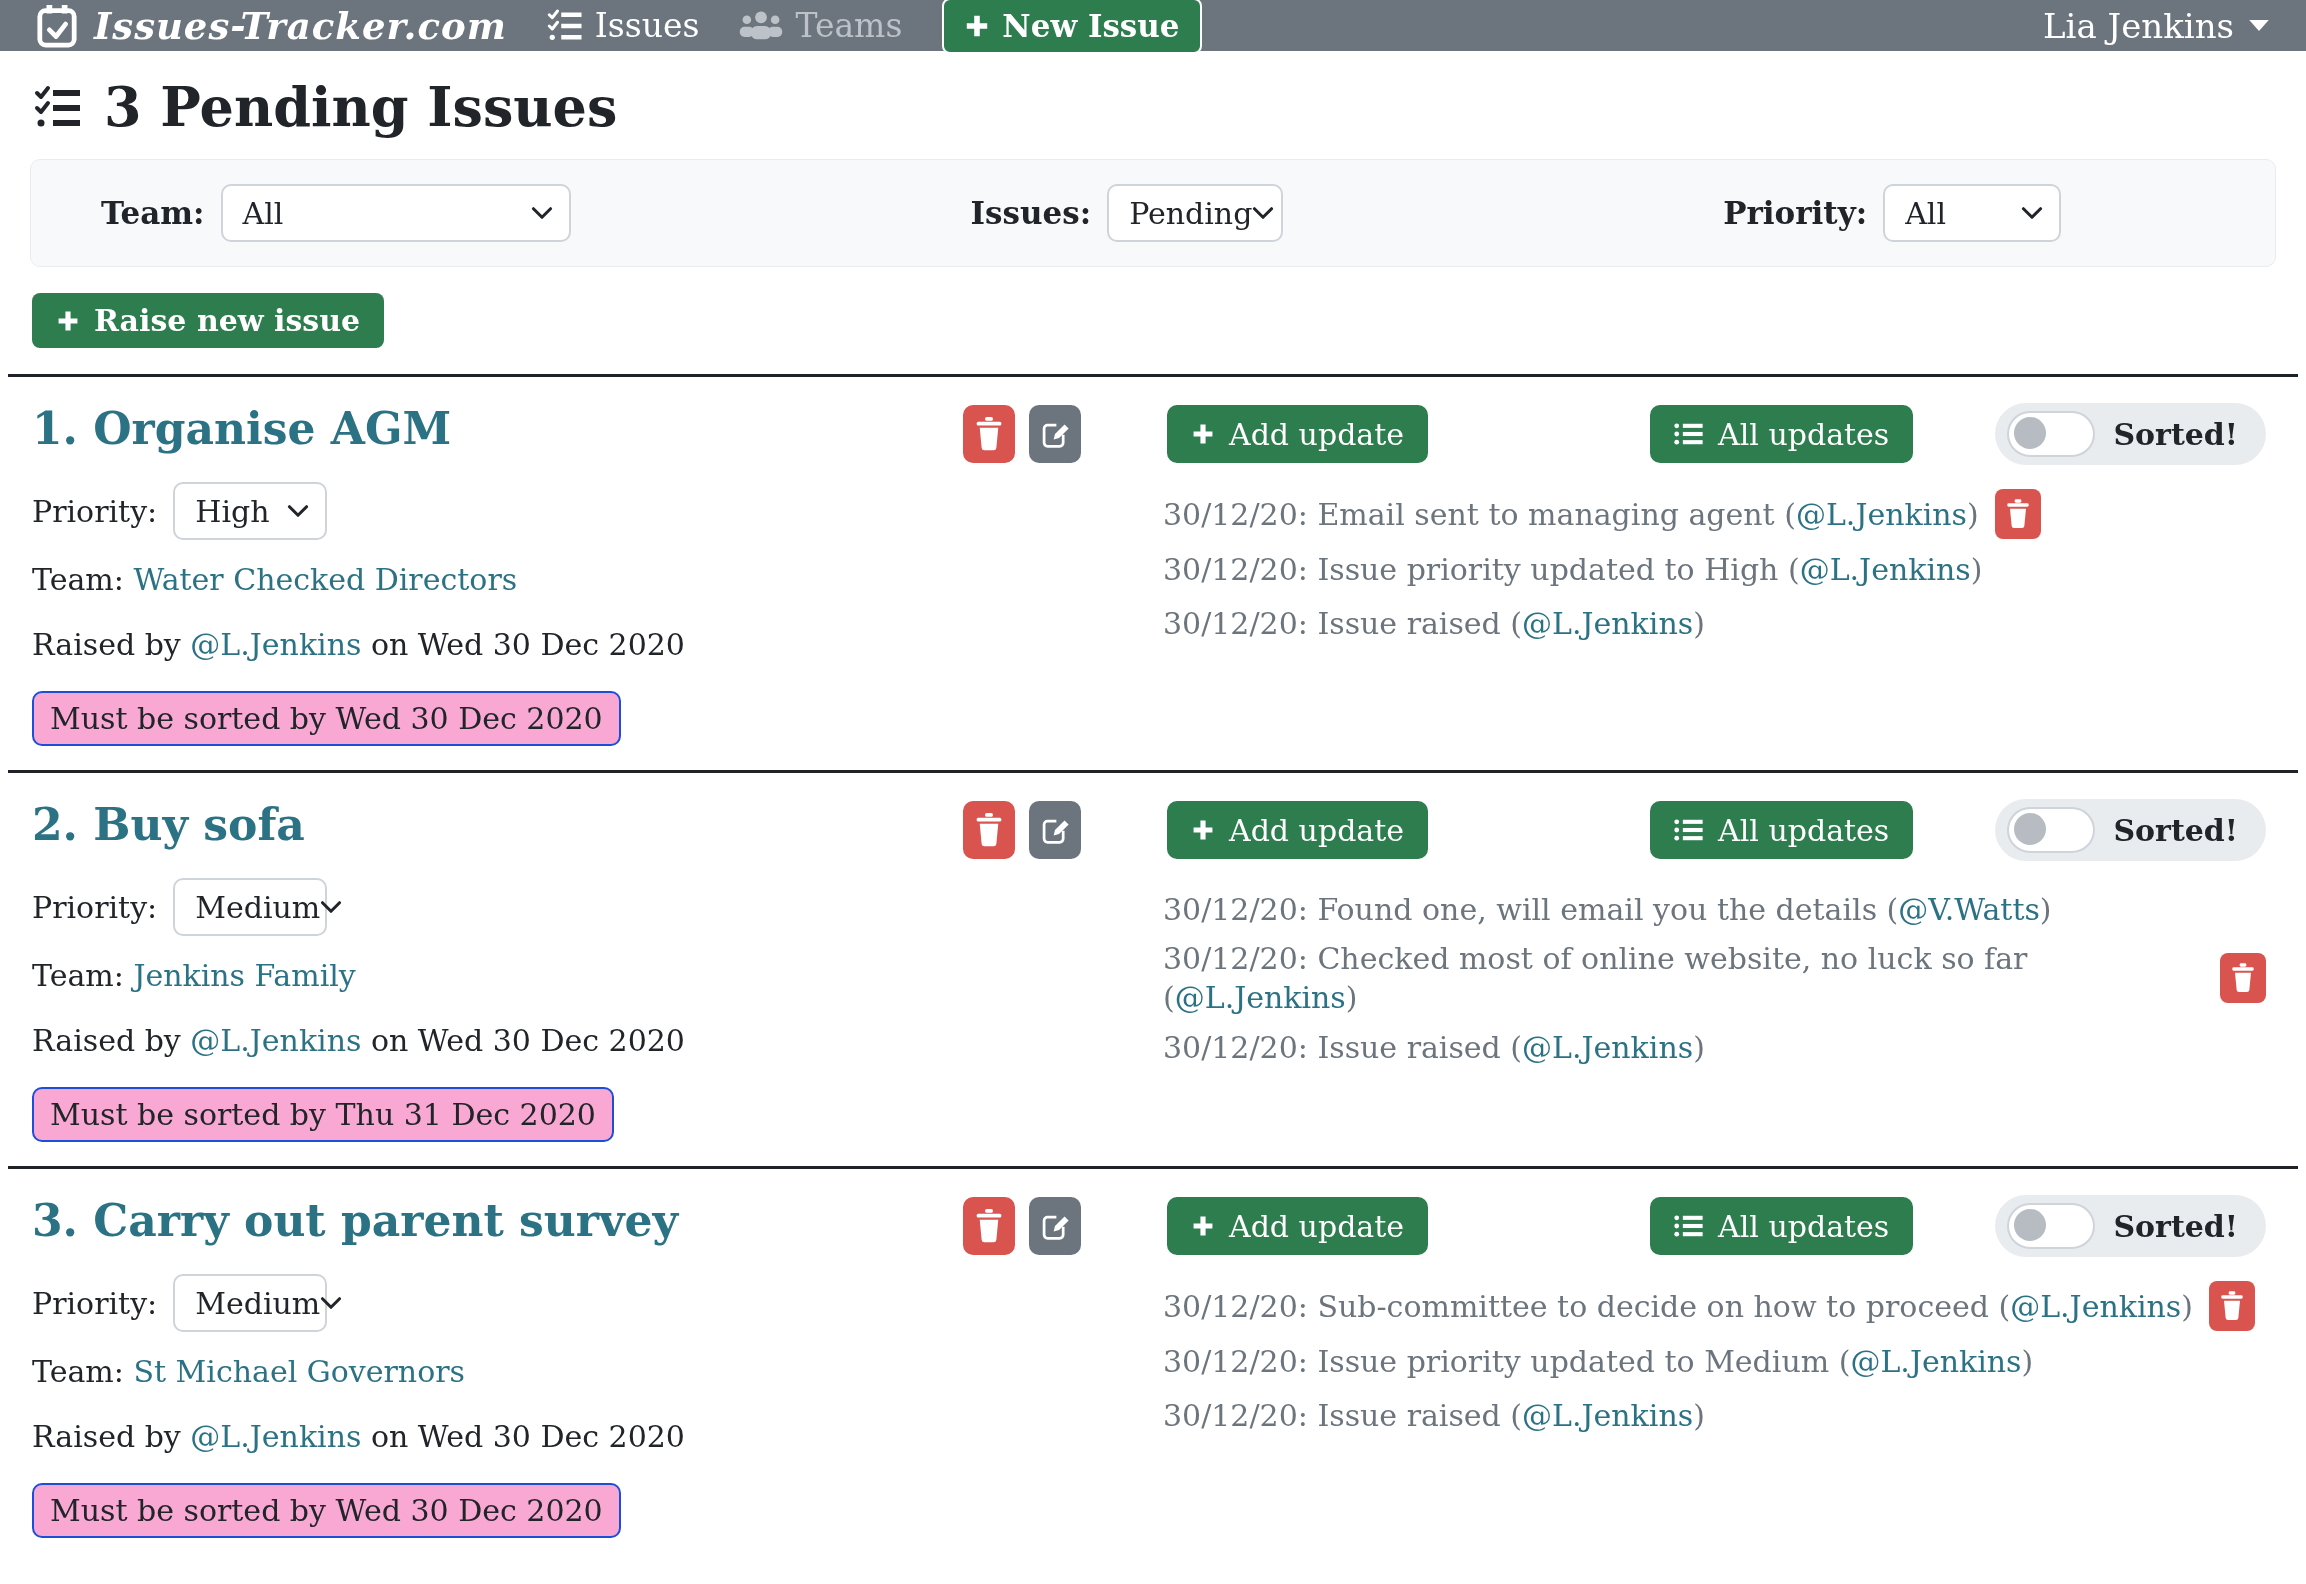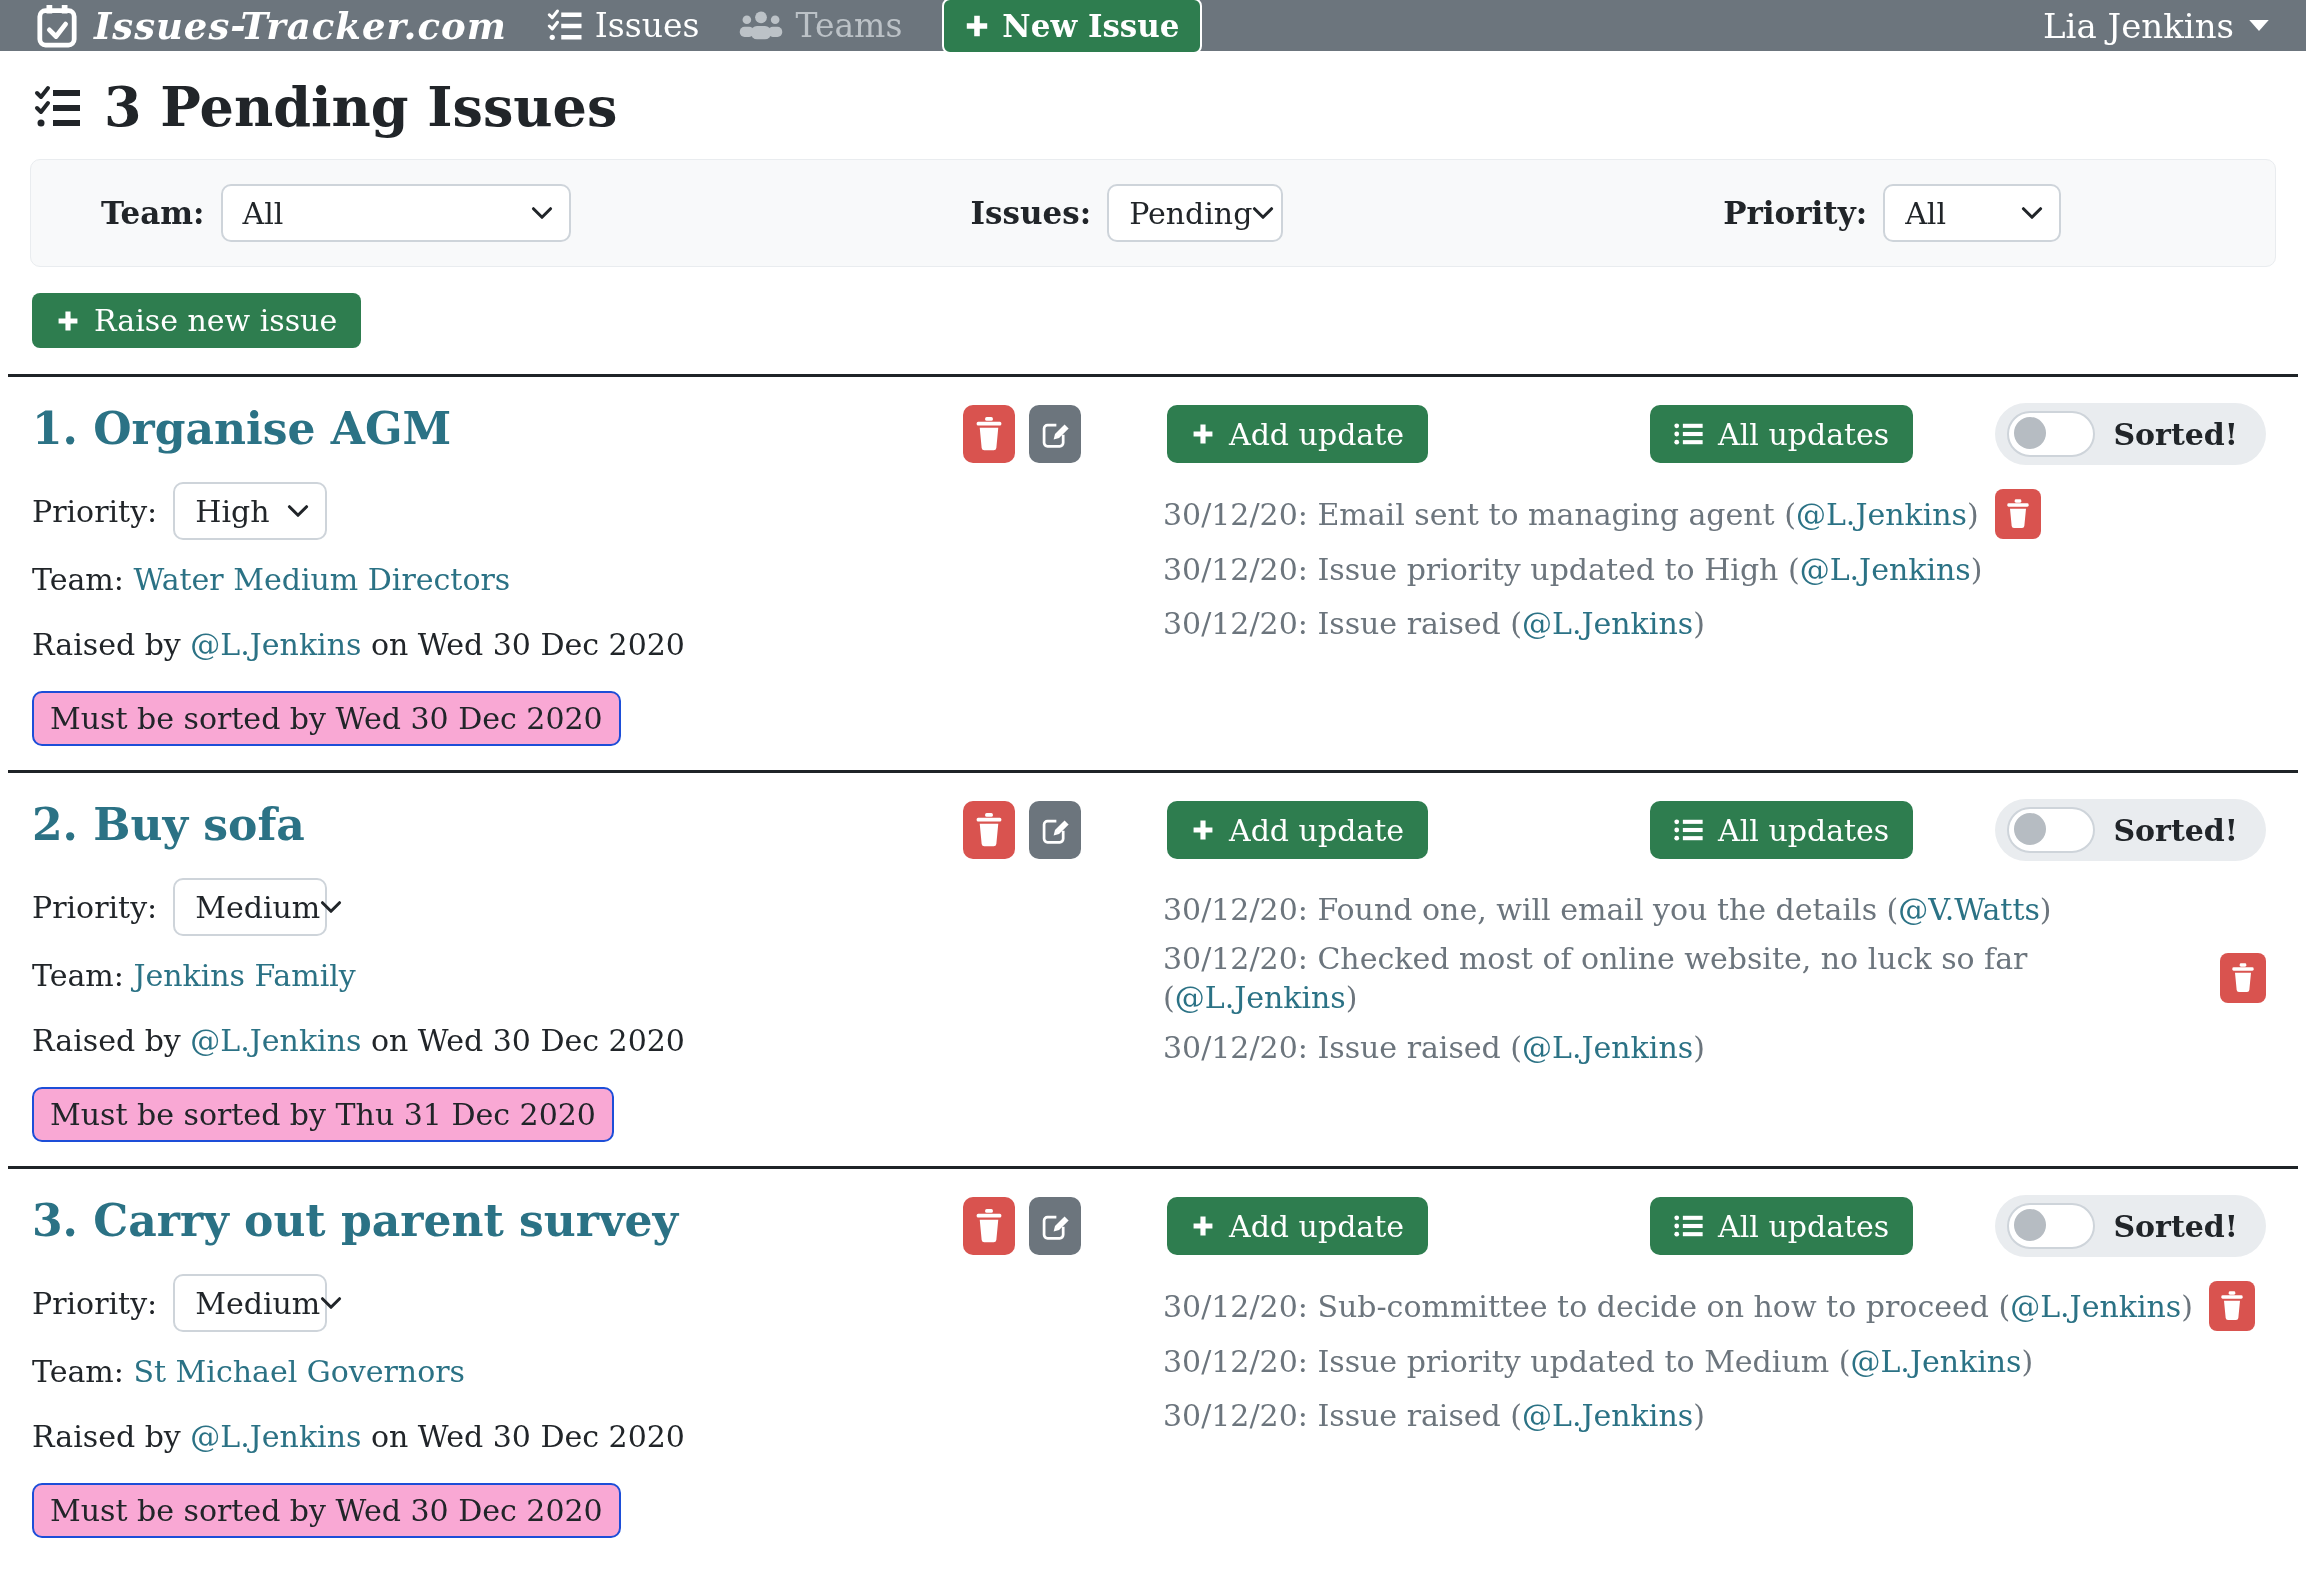--- a/index.html
+++ b/index.html
@@ -23,21 +23,21 @@
   .filter-bar { margin: 0 30px; background: #f8f9fa; border: 1px solid #e9ecef; border-radius: 10px; padding: 24px 0 24px 70px; display: flex; align-items: center; }
   .filter-group { display: flex; align-items: center; }
   .filter-group .flabel { font-size: 31px; font-weight: 700; margin-right: 16px; }
   .fg-issues { margin-left: 400px; }
   .fg-priority { margin-left: 440px; }
 
   .select { display: inline-flex; align-items: center; justify-content: space-between; background: #fff; border: 2px solid #ced4da; border-radius: 10px; height: 58px; padding: 0 16px 0 20px; font-size: 30px; color: #212529; cursor: pointer; }
   .w-team { width: 350px; } .w-issues { width: 176px; } .w-priority { width: 178px; } .w-card { width: 154px; }
 
   
-  .btn-raise { margin: 26px 0 26px 32px; background: #2e7d4f; color: #fff; border: none; border-radius: 8px; font-size: 30px; font-weight: 400; padding: 10px 24px; display: inline-flex; align-items: center; gap: 14px; }
+  .btn-raise { margin: 26px 0 26px 32px; background: #2e7d4f; color: #fff; border: none; border-radius: 8px; font-size: 30px; font-weight: 700; padding: 10px 24px; display: inline-flex; align-items: center; gap: 14px; }
 
   hr.sep { border: 0; border-top: 3px solid #1f2327; margin: 0 8px; }
 
   
   .issue { display: flex; padding: 26px 40px 24px 32px; justify-content: space-between; }
   .issue-left { width: 931px; flex-shrink: 0; }
   .issue-title { color: #2b7285; font-size: 44px; font-weight: 700; margin: 0 0 28px; }
   .row-priority { display: flex; align-items: center; margin-bottom: 20px; font-size: 30px; }
   .row-priority .lbl { margin-right: 16px; }
   .row-text { font-size: 30px; margin-bottom: 24px; line-height: 1.35; }
@@ -201,21 +201,21 @@
       <span class="lbl">Priority:</span>
       <div class="select w-card">
         <span>High</span>
         <span class="icon">
           <svg width="22" height="14" viewBox="0 0 18 11">
               <path d="M2 2 l7 7 7-7" stroke="#212529" stroke-width="2.5" fill="none" stroke-linecap="round" stroke-linejoin="round"></path>
             </svg>
         </span>
       </div>
     </div>
-    <div class="row-text"><span>Team: </span><a href="#" class="link">Water Medium Directors</a></div>
+    <div class="row-text"><span>Team: </span><a href="#" class="link">Water Checked Directors</a></div>
     <div class="row-text"><span>Raised by </span><a href="#" class="link">@L.Jenkins</a><span> on Wed 30 Dec 2020</span></div>
     <div class="due-badge">Must be sorted by Wed 30 Dec 2020</div>
   </div>
   <div class="issue-right">
     <div class="actions-row">
       <button class="icon-btn btn-danger">
         <span class="icon">
           <svg width="28" height="34" viewBox="0 0 36 44" fill="#fff">
               <rect x="13" y="0" width="10" height="5" rx="2"></rect>
               <rect x="2" y="6" width="32" height="5" rx="2"></rect>

